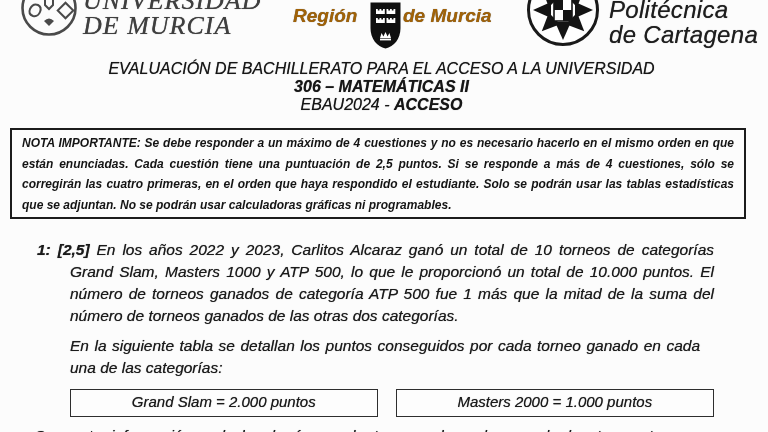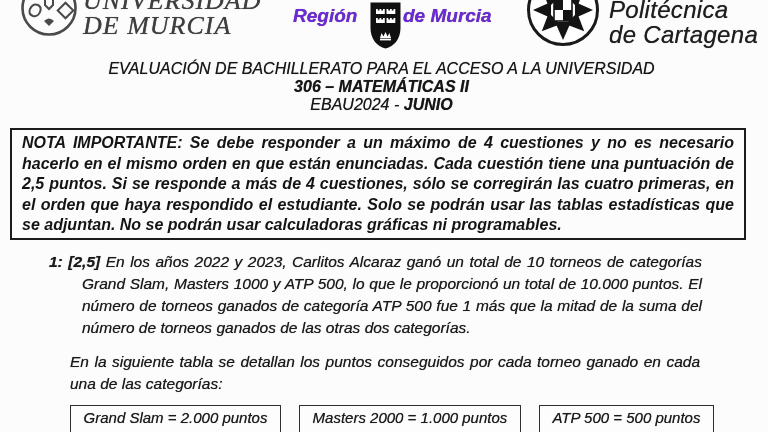--- a/index.html
+++ b/index.html
@@ -11,46 +11,46 @@
   }
   .soft{text-shadow:0 0 0.7px rgba(25,25,25,0.75);}
 
   
   .um-seal{position:absolute;left:20px;top:-21px;}
   .um-name{
     position:absolute;left:83px;top:-12px;
     font-family:"Liberation Serif",serif;font-size:26px;line-height:25px;
     color:#3f3f3f;letter-spacing:1px;white-space:nowrap;
   }
-  .region-label{position:absolute;top:5px;font-size:19px;font-weight:bold;color:#6d28d9;white-space:nowrap;}
+  .region-label{position:absolute;top:5px;font-size:19px;font-weight:bold;color:#a16207;white-space:nowrap;}
   .region-left{left:293px;}
   .region-right{left:403px;}
   .region-shield{position:absolute;left:369px;top:1px;}
   .upct-logo{position:absolute;left:524px;top:-29px;}
   .upct-name{
     position:absolute;left:609px;top:-3px;
     font-size:24px;line-height:25px;color:#1d1d1d;letter-spacing:0.3px;white-space:nowrap;
   }
 
   
   .title{position:absolute;top:60px;left:0;width:763px;text-align:center;
     font-size:16px;line-height:18px;color:#161616;}
   .title .bold{font-weight:bold;}
 
   
   .notice{
     position:absolute;top:128px;left:10px;width:712px;
     border:2px solid #1c1c1c;padding:3px 10px 2px;
-    font-weight:bold;font-size:16px;line-height:20.5px;
+    font-weight:bold;font-size:12px;line-height:20.5px;
     text-align:justify;color:#141414;
   }
 
   
   .question{position:absolute;top:239px;left:37px;width:677px;font-size:15.5px;line-height:22px;color:#1a1a1a;}
-  .q-par{padding-left:33px;text-indent:-33px;text-align:justify;margin:12px;}
+  .q-par{padding-left:33px;text-indent:-33px;text-align:justify;margin:0;}
   .q-par2{padding-left:33px;text-align:justify;margin:8px 14px 0 0;}
   .q-num{font-weight:bold;}
   .q-pts{font-weight:bold;}
 
   .points-row{display:flex;gap:18px;margin:10px 0 0 33px;width:644px;}
   .points-cell{
     flex:1 1 auto;border:1.5px solid #2e2e2e;background:#fdfdfd;
     text-align:center;white-space:nowrap;min-width:max-content;
     font-size:15px;padding:1px 6px 3px;
   }
@@ -117,34 +117,33 @@
 
     <div class="upct-name soft">
       <div>Politécnica</div>
       <div>de Cartagena</div>
     </div>
   </div>
 
   <div class="title soft">
     <div>EVALUACIÓN DE BACHILLERATO PARA EL ACCESO A LA UNIVERSIDAD</div>
     <div class="bold">306 – MATEMÁTICAS II</div>
-    <div><span>EBAU2024 - </span><span class="bold">JUNIO</span></div>
+    <div><span>EBAU2024 - </span><span class="bold">ACCESO</span></div>
   </div>
 
   <div class="notice">
     <span>NOTA IMPORTANTE: Se debe responder a un máximo de 4 cuestiones y no es necesario hacerlo en el mismo orden en que están enunciadas. Cada cuestión tiene una puntuación de 2,5 puntos. Si se responde a más de 4 cuestiones, sólo se corregirán las cuatro primeras, en el orden que haya respondido el estudiante. Solo se podrán usar las tablas estadísticas que se adjuntan. No se podrán usar calculadoras gráficas ni programables.</span>
   </div>
 
   <div class="question soft">
     <p class="q-par"><span class="q-num">1:</span>&nbsp;<span class="q-pts">[2,5]</span> <span>En los años 2022 y 2023, Carlitos Alcaraz ganó un total de 10 torneos de categorías Grand Slam, Masters 1000 y ATP 500, lo que le proporcionó un total de 10.000 puntos. El número de torneos ganados de categoría ATP 500 fue 1 más que la mitad de la suma del número de torneos ganados de las otras dos categorías.</span></p>
 
     <p class="q-par2">En la siguiente tabla se detallan los puntos conseguidos por cada torneo ganado en cada una de las categorías:</p>
 
     <div class="points-row">
       <div class="points-cell">Grand Slam = 2.000 puntos</div>
       <div class="points-cell">Masters 2000 = 1.000 puntos</div>
-      <div class="points-cell">ATP 500 = 500 puntos</div>
     </div>
 
     <p class="q-par3">Con esta información, calcule el número de torneos de cada una de las tres catego-</p>
   </div>
 
 </div>
 
 </body></html>

